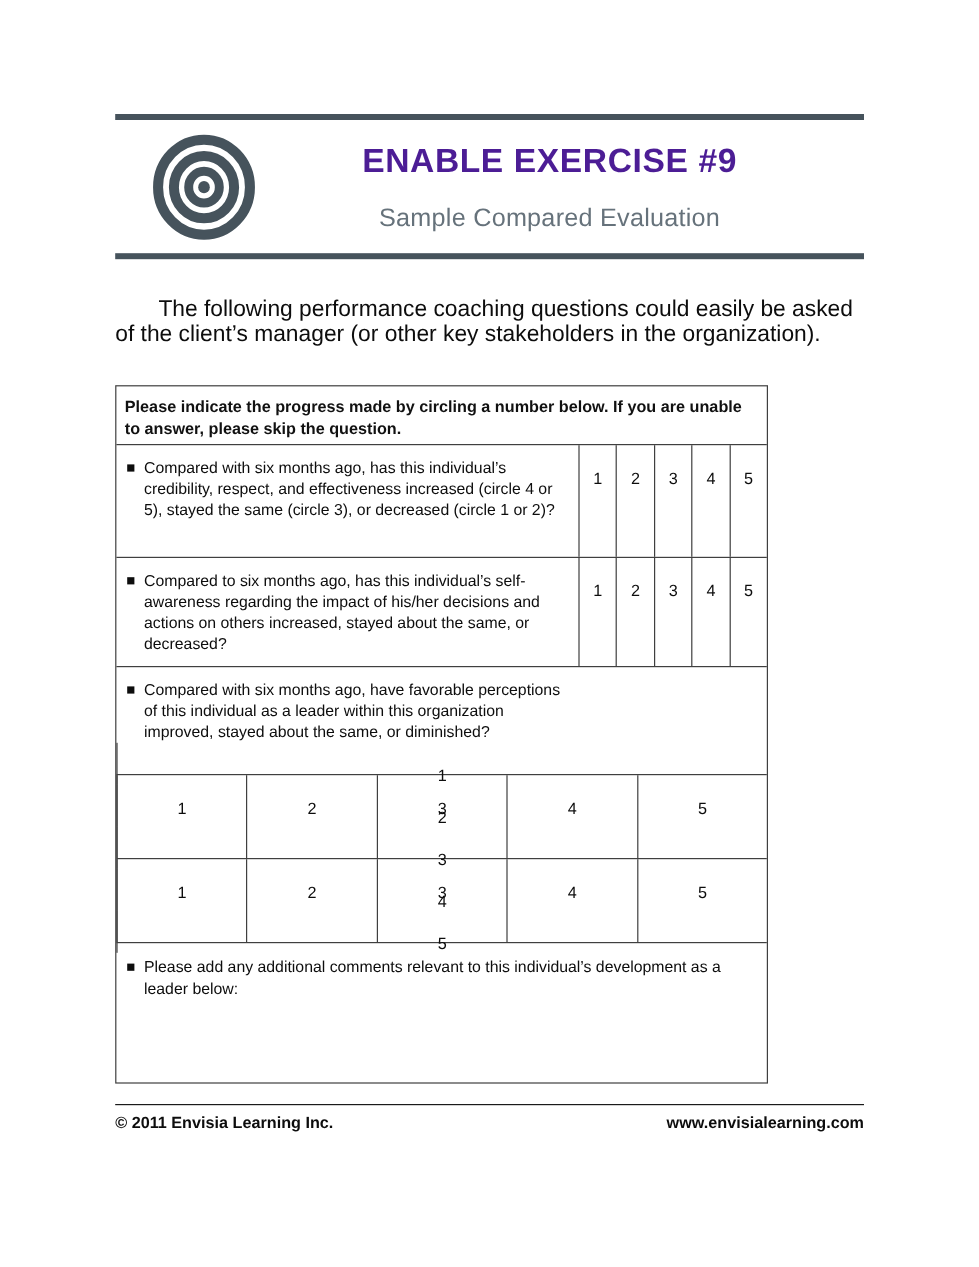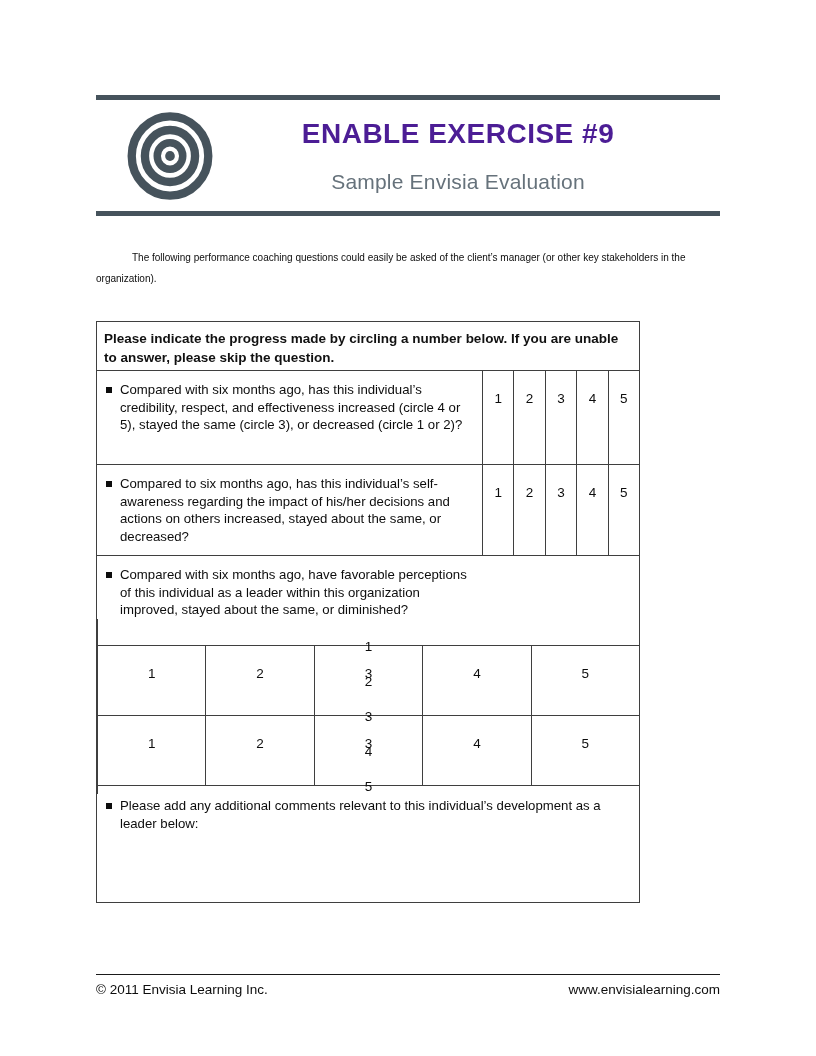--- a/index.html
+++ b/index.html
@@ -24,21 +24,21 @@
     color: #4c1d95;
   }
   .subtitle {
     margin-top: 20px; font-size: 21px; color: #66727b; font-weight: 400;
     letter-spacing: 0.2px;
   }
 
   
   .intro {
     margin-top: 31px;
-    font-size: 10px; line-height: 21px; color: #0d0d0d;
+    font-size: 19px; line-height: 21px; color: #0d0d0d;
     text-indent: 36px;
   }
 
   
   .qtable { margin-top: 32px; border: 1px solid #3f3f3f; width: 544px; }
   .t-instructions {
     height: 49px; padding: 7px 10px 0 7px;
     font-size: 13.5px; font-weight: 700; line-height: 19px;
     border-bottom: 1px solid #3f3f3f;
   }
@@ -56,21 +56,21 @@
   .n-cell {
     flex: 1 1 0; border-left: 1px solid #3f3f3f;
     text-align: center; padding-top: 20px;
     font-size: 13.5px; color: #0d0d0d;
   }
   .h94 { height: 94px; } .h91 { height: 91px; } .h90 { height: 90px; flex-direction: column; }
   .h70 { height: 70px; } .h116 { height: 116px; }
   .comments .q-cell { width: 100%; padding-top: 11px; }
 
   
-  .footer { position: absolute; left: 96px; right: 96px; top: 974px; }
+  .footer { position: absolute; left: 96px; right: 96px; top: 920px; font-weight: bold; }
   .footer-line { height: 1px; background: #1a1a1a; }
   .footer-row {
     display: flex; justify-content: space-between; margin-top: 7px;
     font-size: 13.5px; color: #0d0d0d;
   }
   .website { color: #0d0d0d; text-decoration: none; }
 </style>
 </head>
 <body>
 
@@ -83,21 +83,21 @@
         <g fill="none" stroke="#46535c">
           <ellipse cx="50" cy="50" rx="43.5" ry="45" stroke-width="9.5"></ellipse>
           <ellipse cx="50" cy="50" rx="28.5" ry="29.5" stroke-width="9.5"></ellipse>
           <ellipse cx="50" cy="50" rx="14.5" ry="15" stroke-width="8.5"></ellipse>
         </g>
         <ellipse cx="50" cy="50" rx="5.5" ry="5.8" fill="#46535c"></ellipse>
       </svg>
     </div>
     <div class="titles">
       <div class="title">ENABLE EXERCISE #9</div>
-      <div class="subtitle">Sample Envisia Evaluation</div>
+      <div class="subtitle">Sample Compared Evaluation</div>
     </div>
   </div>
   <div class="rule"></div>
 
   <p class="intro">The following performance coaching questions could easily be asked of the client’s manager (or other key stakeholders in the organization).</p>
 
   <div class="qtable">
     <div class="t-instructions">Please indicate the progress made by circling a number below.  If you are unable to answer, please skip the question.</div>
 
     <div class="t-row h94">

